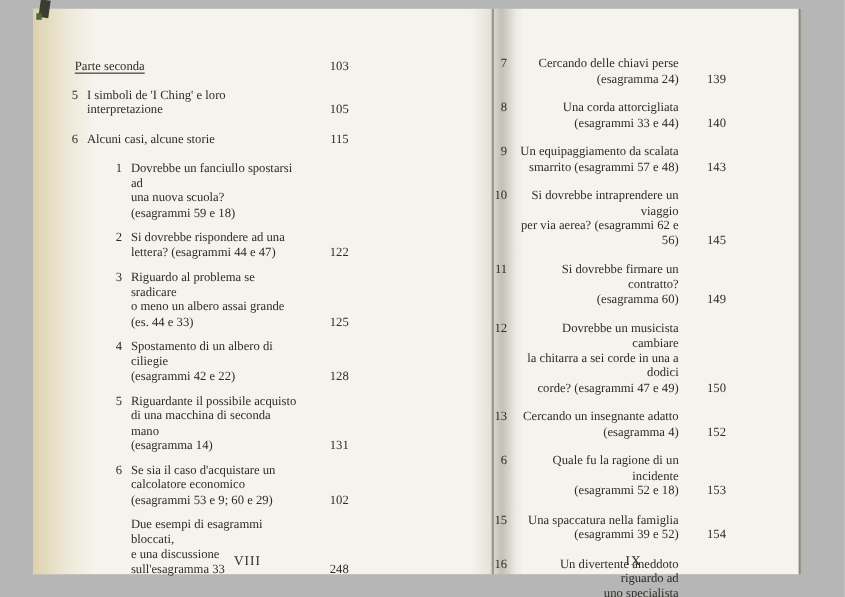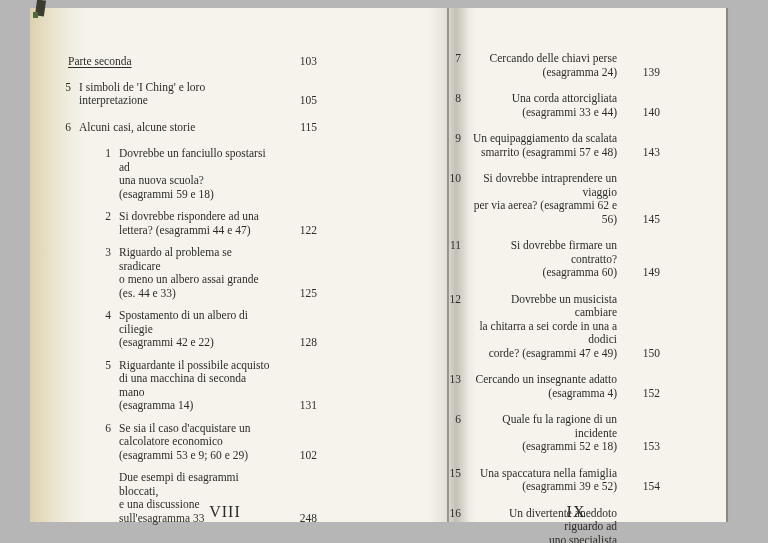--- a/index.html
+++ b/index.html
@@ -65,21 +65,21 @@
 
   .part-heading { margin-left:13px; margin-bottom:12px; }
   .part-heading .txt { text-decoration:underline; text-underline-offset:2px; }
   .chapter { margin-bottom:13px; }
   .case { margin-bottom:9px; }
   .indent { margin-left:40px; }
   .left-col .indent .txt { width:152px; }
   .right-col .case { margin-bottom:13px; }
 
   .folio {
-    position:absolute; font-size:16px; letter-spacing:1px;
+    position:absolute; font-size:12px; letter-spacing:1px;
     width:100px; text-align:center;
   }
   .folio-left  { left:145px; top:495px; }
   .folio-right { left:496px; top:495px; }
 </style>
 </head>
 <body>
 
 <div class="paper">
 

